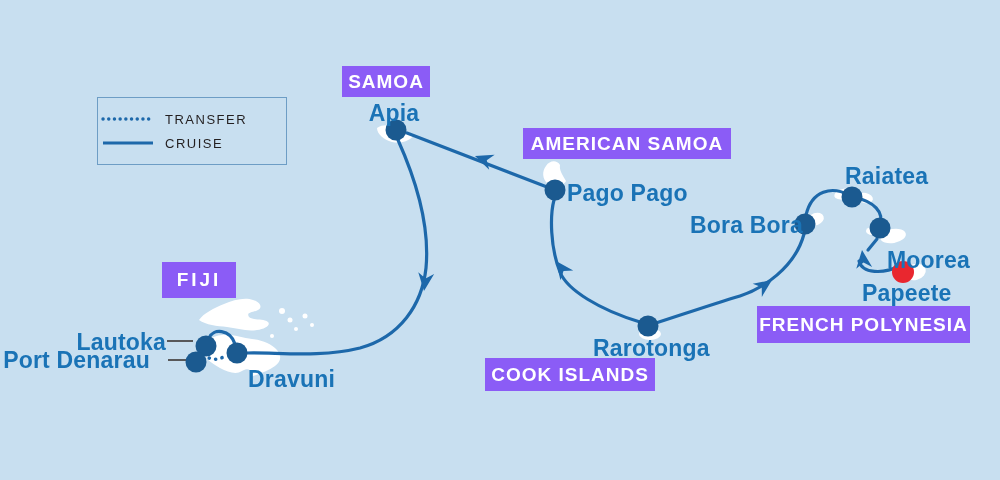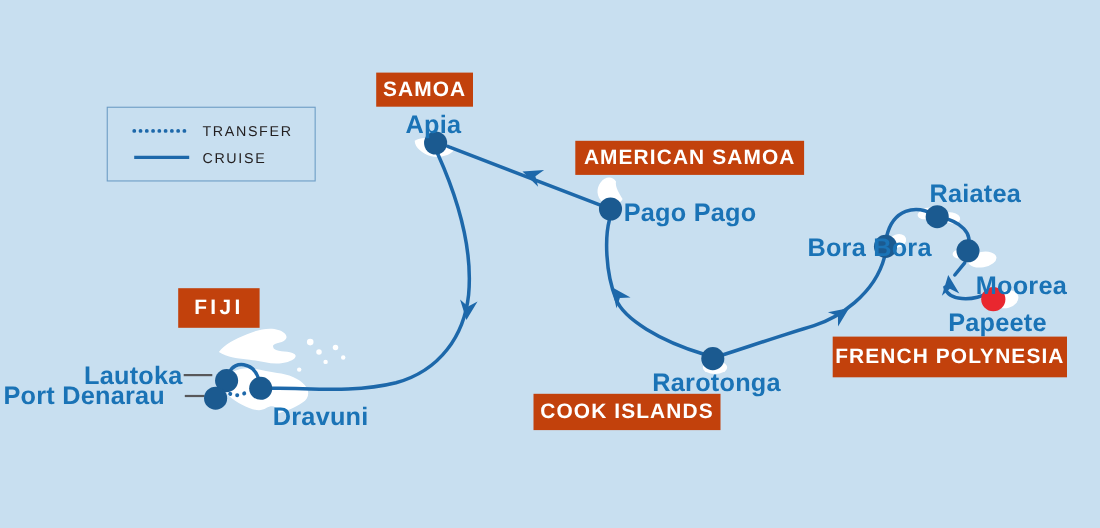--- a/index.html
+++ b/index.html
@@ -17,36 +17,36 @@
     font-size:23px;
     font-weight:bold;
     white-space:nowrap;
     letter-spacing:0.2px;
   }
   .anchor-center{transform:translate(-50%,-50%);}
   .anchor-left{transform:translateY(-50%);}
   .anchor-right{transform:translateY(-50%);}
   .region-box{
     position:absolute;
-    background:#c2410c;
+    background:#8b5cf6;
     color:#ffffff;
     font-weight:bold;
     font-size:19px;
     letter-spacing:1px;
     display:flex;align-items:center;justify-content:center;
     white-space:nowrap;
   }
   .region-fiji{letter-spacing:3px;}
   #legend{
     position:absolute;
     left:97px;top:97px;width:190px;height:68px;
     border:1px solid #6d9dc5;
     box-sizing:border-box;
     display:flex;flex-direction:column;justify-content:center;gap:9px;
-    padding-left:21px;
+    padding-left:2px;
   }
   .legend-row{display:flex;align-items:center;gap:9px;}
   .legend-label{
     font-size:13px;color:#231f20;letter-spacing:1.5px;font-weight:500;
   }
 </style>
 </head>
 <body>
 
 <div id="map">
@@ -139,21 +139,21 @@
       <circle cx="206" cy="346" r="10.5"></circle>
       <circle cx="196" cy="362" r="10.5"></circle>
       <circle cx="903" cy="272" r="11" fill="#e9272f"></circle>
     </g>
   </svg>
 
   <div class="port-label anchor-center" style="left:394px;top:113px;">Apia</div>
   <div class="port-label anchor-left" style="left:845px;top:176px;">Raiatea</div>
   <div class="port-label anchor-left" style="left:567px;top:193px;">Pago Pago</div>
   <div class="port-label anchor-left" style="left:887px;top:212px;margin-top:48px;">Moorea</div>
-  <div class="port-label anchor-left" style="left:690px;top:225px;margin-left:44px;">Bora Bora</div>
+  <div class="port-label anchor-left" style="left:690px;top:225px;">Bora Bora</div>
   <div class="port-label anchor-left" style="left:862px;top:293px;">Papeete</div>
   <div class="port-label anchor-left" style="left:593px;top:348px;">Rarotonga</div>
   <div class="port-label anchor-left" style="left:248px;top:379px;">Dravuni</div>
   <div class="port-label anchor-right" style="right:834px;top:342px;">Lautoka</div>
   <div class="port-label anchor-right" style="right:850px;top:360px;">Port Denarau</div>
 
   <div class="region-box" style="left:342px;top:66px;width:88px;height:31px;">SAMOA</div>
   <div class="region-box" style="left:523px;top:128px;width:208px;height:31px;">AMERICAN SAMOA</div>
   <div class="region-box region-fiji" style="left:162px;top:262px;width:74px;height:36px;">FIJI</div>
   <div class="region-box" style="left:485px;top:358px;width:170px;height:33px;">COOK ISLANDS</div>

